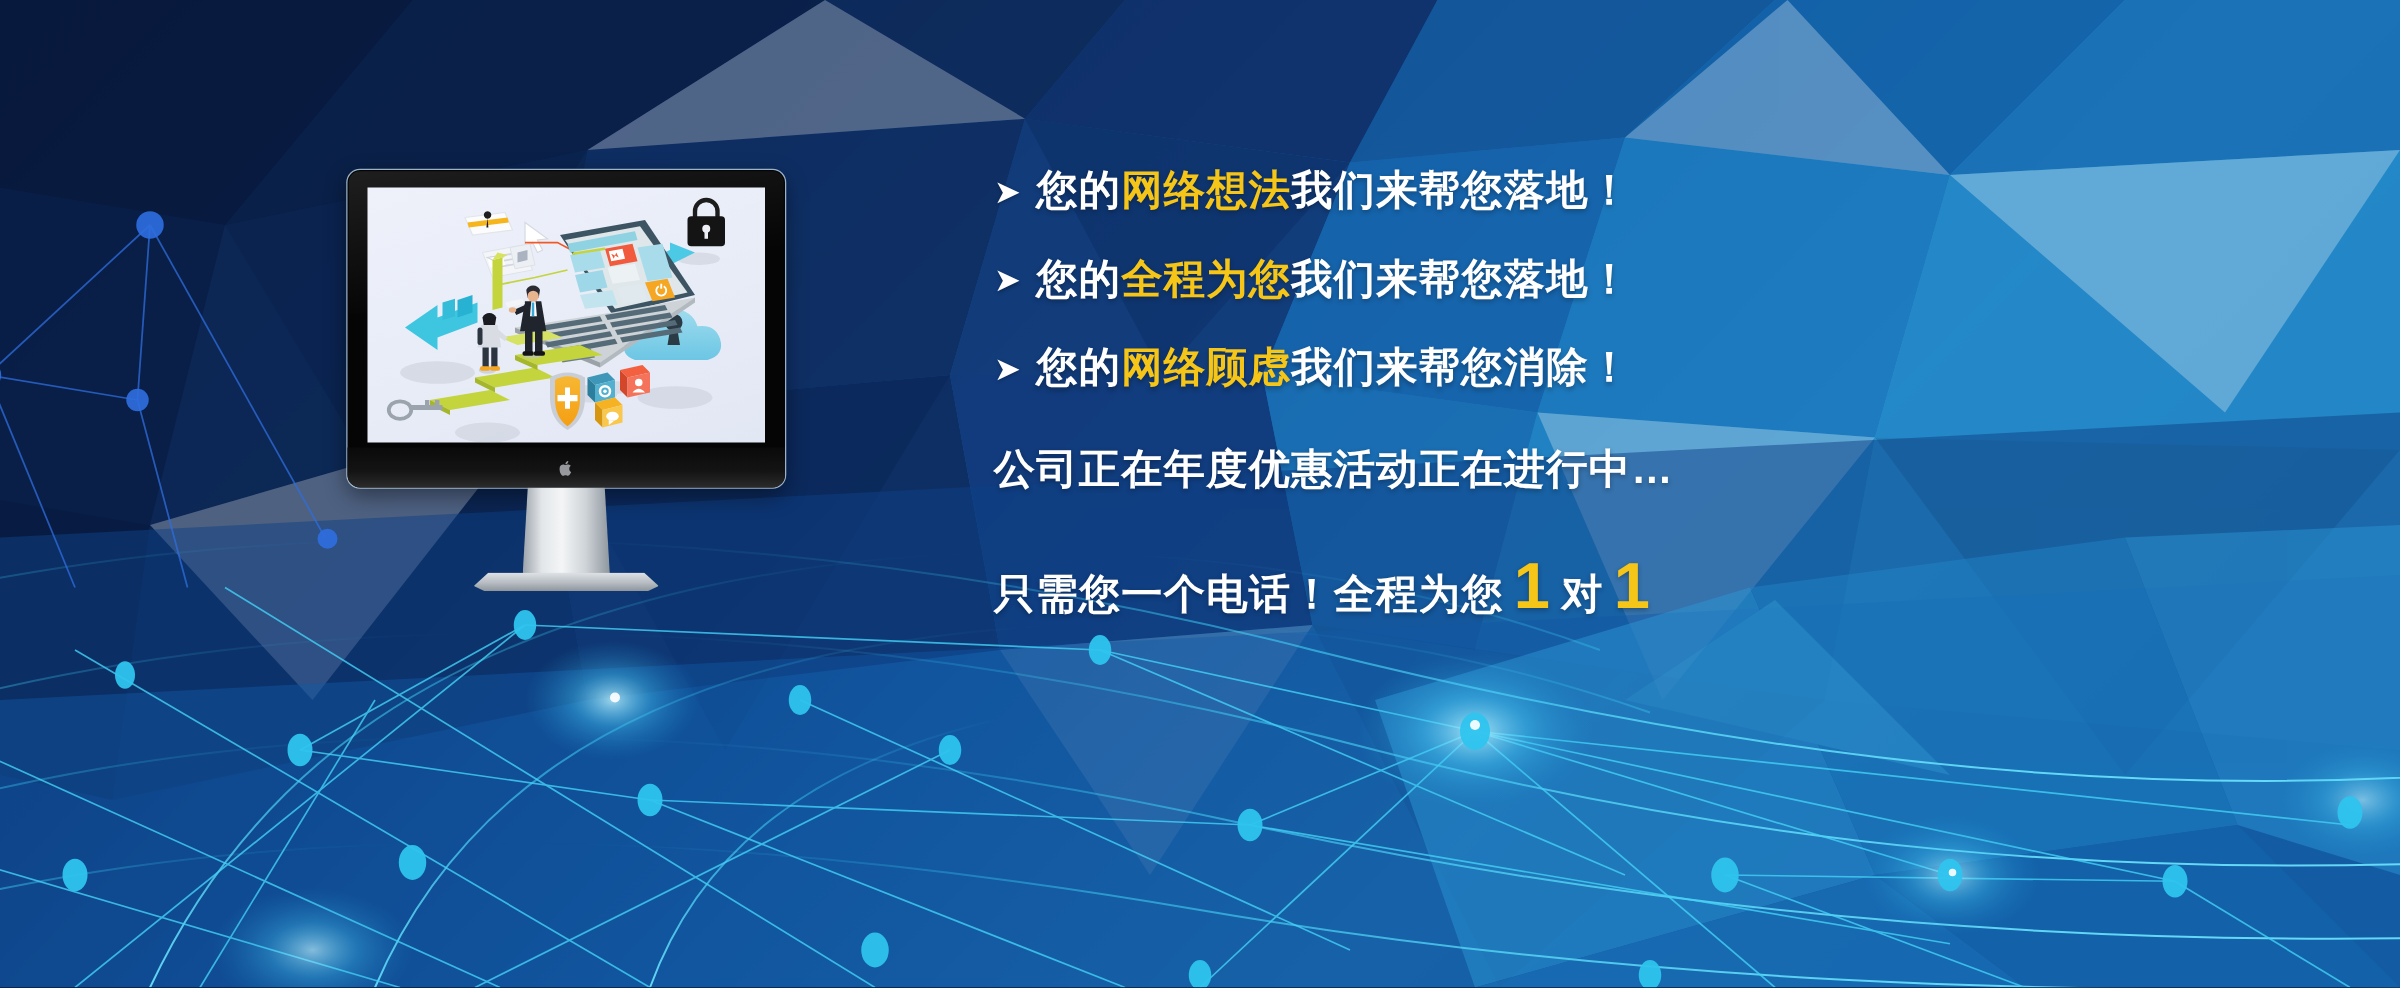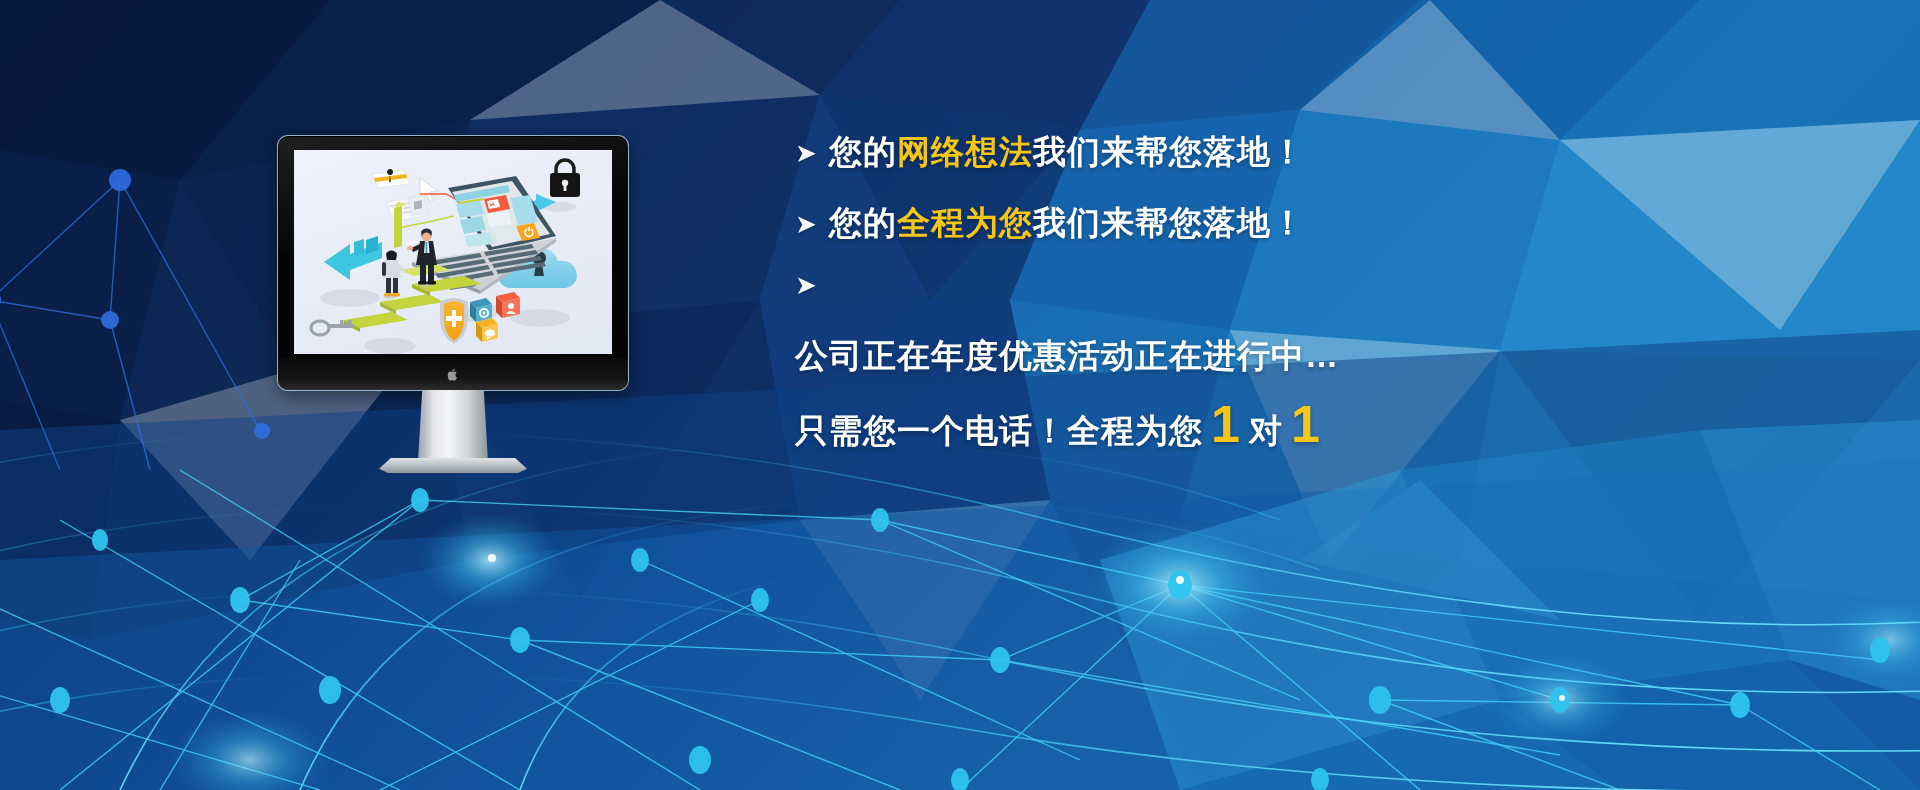--- a/index.html
+++ b/index.html
@@ -59,21 +59,21 @@
   .bullet-text{
     font-size:33px;font-weight:bold;color:#ffffff;letter-spacing:1px;
     text-shadow:0 2px 4px rgba(0,0,0,.30);white-space:nowrap;
   }
   .hl{color:#f5c518;}
   .promo{
     margin-top:36px;font-size:33px;font-weight:bold;color:#ffffff;letter-spacing:1px;
     text-shadow:0 2px 4px rgba(0,0,0,.30);white-space:nowrap;
   }
   .cta{
-    margin-top:22px;font-size:33px;font-weight:bold;color:#ffffff;letter-spacing:1px;
+    margin-top:48px;font-size:33px;font-weight:bold;color:#ffffff;letter-spacing:1px;
     text-shadow:0 2px 4px rgba(0,0,0,.30);white-space:nowrap;
     display:flex;align-items:baseline;
   }
   .big-one{
     color:#f5c518;font-size:52px;font-weight:bold;line-height:.9;
     padding:0 8px;font-family:"Liberation Sans",sans-serif;
   }
   .cta span{display:inline-block;}
 </style>
 </head>
@@ -459,20 +459,21 @@
       <span class="bullet-text"><span>您的</span><span class="hl">网络想法</span><span>我们来帮您落地！</span></span>
     </div>
 
     <div class="bullet-row">
       <span class="bullet-arrow">➤</span>
       <span class="bullet-text"><span>您的</span><span class="hl">全程为您</span><span>我们来帮您落地！</span></span>
     </div>
 
     <div class="bullet-row">
       <span class="bullet-arrow">➤</span>
+      <span class="bullet-text"><span>您的</span><span class="hl">网络顾虑</span><span>我们来帮您消除！</span></span>
     </div>
 
     <div class="promo">公司正在年度优惠活动正在进行中…</div>
 
     <div class="cta">
       <span>只需您一个电话！全程为您</span>
       <span class="big-one">1</span>
       <span>对</span>
       <span class="big-one">1</span>
     </div>

